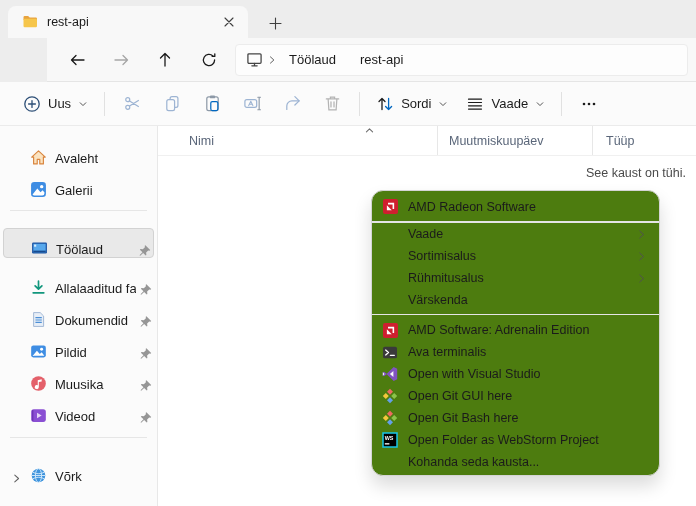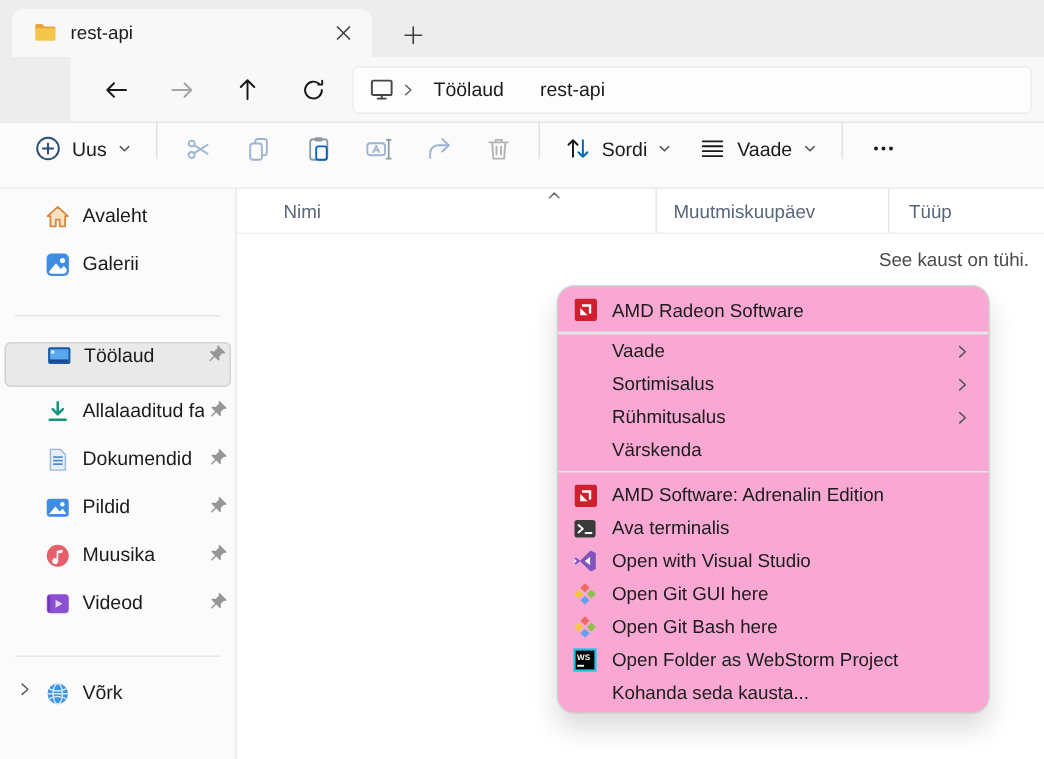--- a/index.html
+++ b/index.html
@@ -23,53 +23,53 @@
             border-bottom:1px solid #e5e5e5; padding:0 8px 0 12px;margin-left:47px; }
   .nav-btn { border:none; background:transparent; width:36px; height:32px; border-radius:4px;
              display:flex; align-items:center; justify-content:center; cursor:pointer; margin-right:8px; }
   .addressbar { flex:1; height:32px; background:#fdfdfd; border:1px solid #ececec; border-radius:4px;
                 display:flex; align-items:center; padding:0 6px 0 10px; overflow:hidden; }
   .crumb { border:none; background:transparent; font-size:13px; color:#1b1b1b; padding:4px 8px;
            border-radius:4px; cursor:pointer; white-space:nowrap; }
   .crumb-sep { margin:0 4px; color:#5f5f5f; display:inline-flex; }
 
   
-  .commandbar { height:44px; background:#fbfbfb; display:flex; flex:none;
+  .commandbar { height:44px; background:#fbfbfb; display:flex; align-items:center; flex:none;
                 border-bottom:1px solid #ebebeb; padding:0 10px 0 14px; }
   .cmd-btn { border:none; background:transparent; height:34px; border-radius:4px; display:flex;
              align-items:center; gap:7px; padding:0 9px; cursor:pointer; font-size:13px; color:#1b1b1b; }
   .cmd-icon-btn { border:none; background:transparent; width:40px; height:34px; border-radius:4px;
                   display:flex; align-items:center; justify-content:center; cursor:pointer; }
   .cmd-sep { width:1px; height:24px; background:#e1e1e1; margin:0 7px; flex:none; }
 
   
   .body { flex:1; display:flex; min-height:0; background:#fff; }
   .sidebar { width:158px; flex:none; background:#fbfbfb; border-right:1px solid #e8e8e8; padding-top:10px; overflow:hidden; }
-  .side-item { height:30px; margin:0 3px 2px 3px; border-radius:4px; display:flex; align-items:flex-start;
+  .side-item { height:30px; margin:0 3px 2px 3px; border-radius:4px; display:flex; align-items:flex-end;
                cursor:pointer; }
   .side-item.selected { background:#e9e9e9; border:1px solid #d2d2d2; margin-bottom:8px; }
   .side-slot { width:26px; flex:none; display:flex; align-items:center; justify-content:center; color:#5f5f5f; }
   .side-icon { width:18px; flex:none; display:flex; align-items:center; }
   .side-label { margin-left:8px; flex:1; white-space:nowrap; overflow:hidden; font-size:13px; }
   .side-pin { width:18px; flex:none; display:flex; align-items:center; justify-content:center; }
   .side-sep { height:1px; background:#e6e6e6; margin:12px 10px 17px 10px; }
   .side-sep.second { margin:13px 10px 16px 10px; }
 
   .main { flex:1; position:relative; background:#fff; min-width:0; }
   .listheader { height:30px; display:flex; align-items:center; color:#5a6679; font-size:12.5px;
                 border-bottom:1px solid #f0f0f0; position:relative;gap:8px; }
   .col { display:flex; align-items:center; height:100%; cursor:pointer; }
   .col0 { width:271px; padding-left:31px; }
   .col1 { width:147px; padding-left:11px; border-left:1px solid #e7e7e7; }
   .col2 { flex:1; padding-left:13px; border-left:1px solid #e7e7e7; }
   .sort-caret { position:absolute; left:206px; top:-1px; color:#6d6d6d; }
   .empty-msg { position:absolute; top:40px; right:10px; font-size:12.5px; color:#4a4a4a; }
 
   
-  .ctxmenu { position:absolute; left:213px; top:64px; width:289px; background:#f9a8d4;
+  .ctxmenu { position:absolute; left:213px; top:64px; width:289px; background:#4d7c0f;
              border:1px solid #d4d4d4; border-radius:12px; box-shadow:0 10px 18px rgba(0,0,0,.14);
              padding:1px 0 2px 0; overflow:hidden; }
   .menu-item { height:22px; display:flex; align-items:center; padding:0 12px 0 10px; font-size:12.5px;
                cursor:pointer; }
   .menu-item.tall { height:29px; }
   .mi-icon { width:16px; height:16px; flex:none; margin-right:10px; display:flex; align-items:center; justify-content:center; }
   .menu-item.noicon { padding-left:36px; }
   .mi-label { flex:1; white-space:nowrap; overflow:hidden; }
   .mi-chevron { color:#505050; display:flex; margin-left:8px; }
   .menu-sep { height:1px; background:#e5e5e5; }

